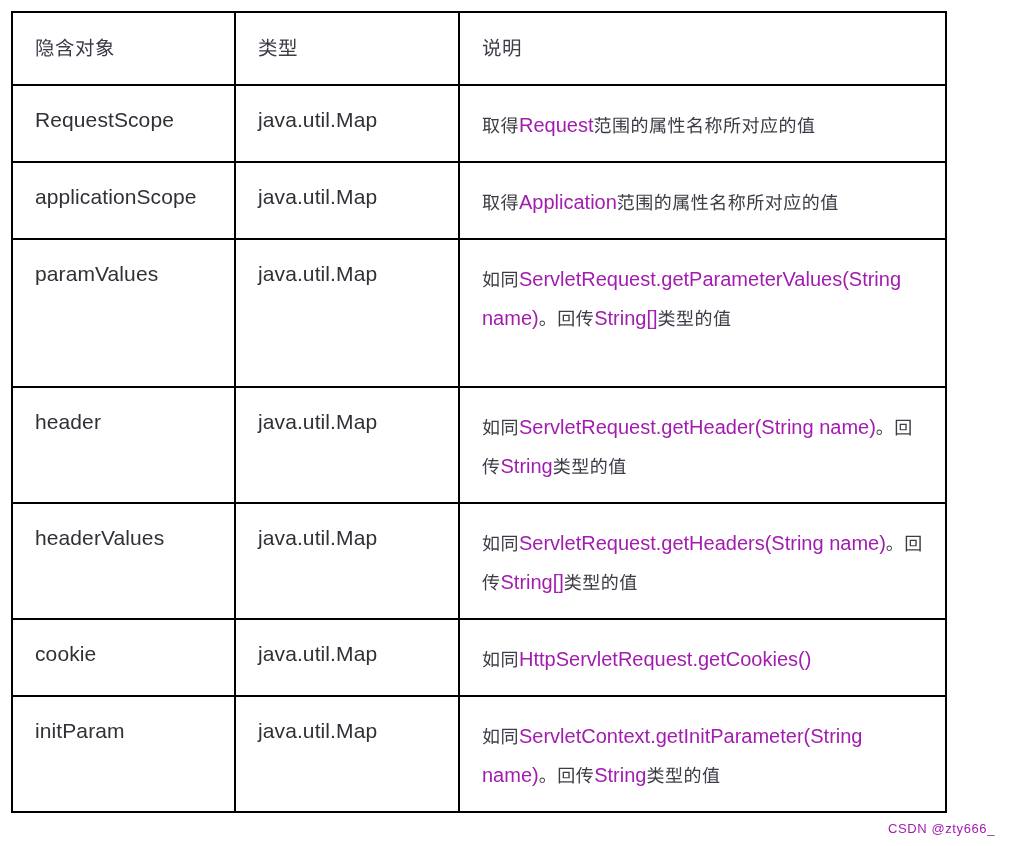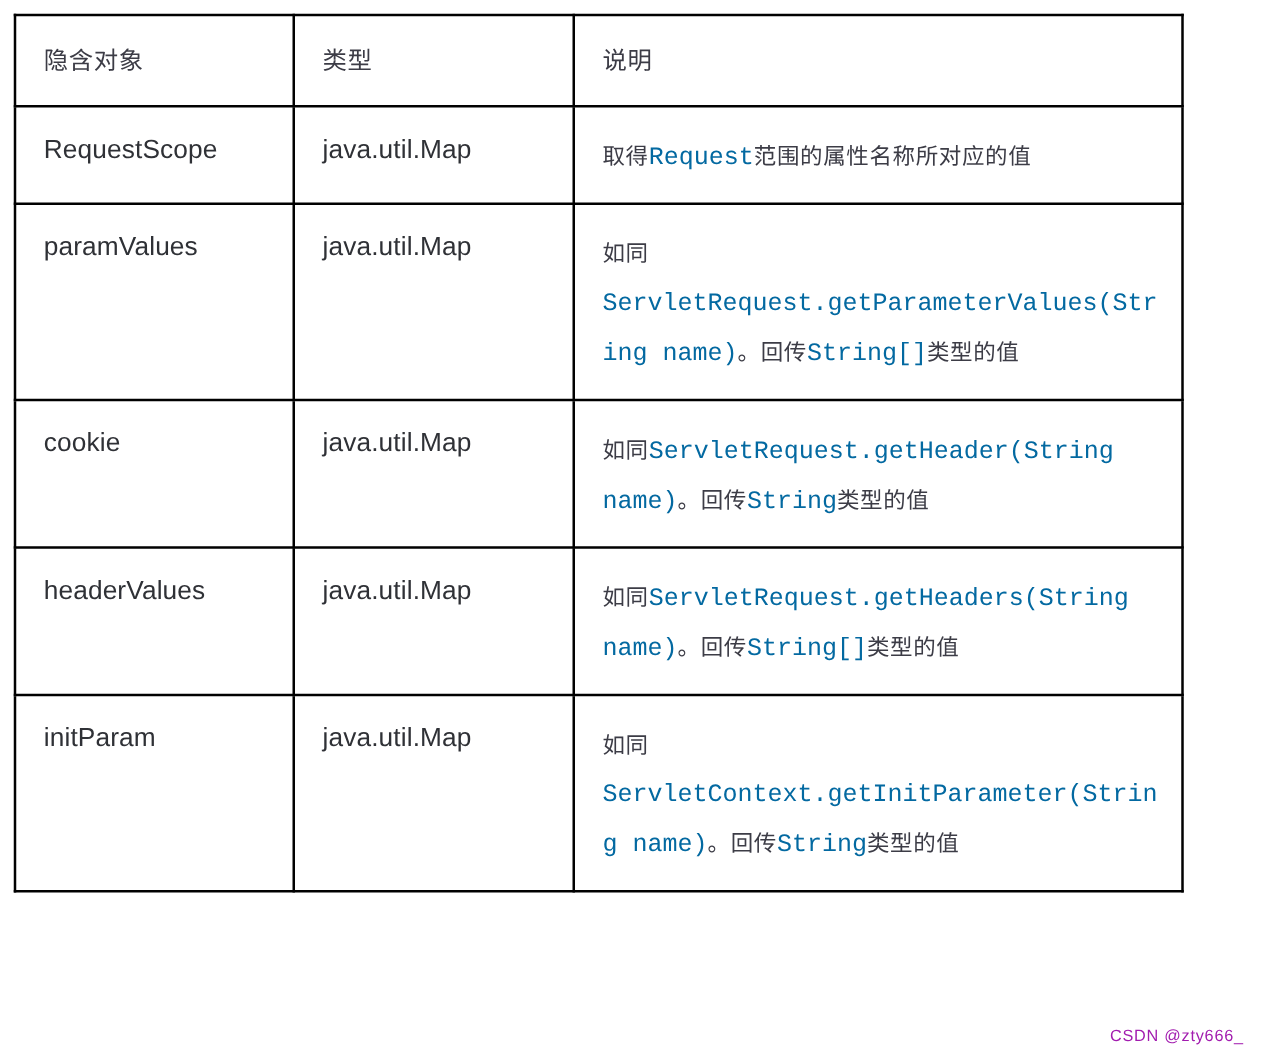--- a/index.html
+++ b/index.html
@@ -82,24 +82,24 @@
     word-break: break-word;
   }
   
   td.cell-desc .cn {
     font-family: "DejaVu Serif", "Liberation Serif", serif;
     font-size: 18px;
     color: #3c3c46;
     letter-spacing: 0.5px;
   }
   td.cell-desc .en {
-    font-family: Liberation Mono, monospace;
+    font-family: Liberation Sans, sans-serif;
     font-weight: 400;
     font-size: 20px;
-    color: #0369a1;
+    color: #a21caf;
   }
 
   
   tr.row-h-73 td { height: 73px; }
   tr.row-h-71 td { height: 71px; }
   tr.row-h-146 td { height: 146px; }
   tr.row-h-108 td { height: 108px; }
   tr.row-h-110 td { height: 110px; }
   tr.row-h-114 td { height: 114px; }
 
@@ -146,57 +146,79 @@
           <span class="cell-pad">RequestScope</span>
         </td>
         <td class="cell-type">
           <span class="cell-pad">java.util.Map</span>
         </td>
         <td class="cell-desc">
           <span class="cell-pad"><span class="cn">取得</span><span class="en">Request</span><span class="cn">范围的属性名称所对应的值</span></span>
         </td>
       </tr>
 
+      <tr class="row-h-71">
+        <td class="cell-object">
+          <span class="cell-pad">applicationScope</span>
+        </td>
+        <td class="cell-type">
+          <span class="cell-pad">java.util.Map</span>
+        </td>
+        <td class="cell-desc">
+          <span class="cell-pad"><span class="cn">取得</span><span class="en">Application</span><span class="cn">范围的属性名称所对应的值</span></span>
+        </td>
+      </tr>
 
       <tr class="row-h-146">
         <td class="cell-object">
           <span class="cell-pad">paramValues</span>
         </td>
         <td class="cell-type">
           <span class="cell-pad">java.util.Map</span>
         </td>
         <td class="cell-desc">
           <span class="cell-pad"><span class="cn">如同</span><span class="en">ServletRequest.getParameterValues(String name)</span><span class="cn">。回传</span><span class="en">String[]</span><span class="cn">类型的值</span></span>
         </td>
       </tr>
 
       <tr class="row-h-108">
         <td class="cell-object">
+          <span class="cell-pad">header</span>
+        </td>
+        <td class="cell-type">
+          <span class="cell-pad">java.util.Map</span>
+        </td>
+        <td class="cell-desc">
+          <span class="cell-pad"><span class="cn">如同</span><span class="en">ServletRequest.getHeader(String name)</span><span class="cn">。回传</span><span class="en">String</span><span class="cn">类型的值</span></span>
+        </td>
+      </tr>
+
+      <tr class="row-h-110">
+        <td class="cell-object">
+          <span class="cell-pad">headerValues</span>
+        </td>
+        <td class="cell-type">
+          <span class="cell-pad">java.util.Map</span>
+        </td>
+        <td class="cell-desc">
+          <span class="cell-pad"><span class="cn">如同</span><span class="en">ServletRequest.getHeaders(String name)</span><span class="cn">。回传</span><span class="en">String[]</span><span class="cn">类型的值</span></span>
+        </td>
+      </tr>
+
+      <tr class="row-h-71">
+        <td class="cell-object">
           <span class="cell-pad">cookie</span>
         </td>
         <td class="cell-type">
           <span class="cell-pad">java.util.Map</span>
         </td>
         <td class="cell-desc">
-          <span class="cell-pad"><span class="cn">如同</span><span class="en">ServletRequest.getHeader(String name)</span><span class="cn">。回传</span><span class="en">String</span><span class="cn">类型的值</span></span>
-        </td>
-      </tr>
-
-      <tr class="row-h-110">
-        <td class="cell-object">
-          <span class="cell-pad">headerValues</span>
-        </td>
-        <td class="cell-type">
-          <span class="cell-pad">java.util.Map</span>
-        </td>
-        <td class="cell-desc">
-          <span class="cell-pad"><span class="cn">如同</span><span class="en">ServletRequest.getHeaders(String name)</span><span class="cn">。回传</span><span class="en">String[]</span><span class="cn">类型的值</span></span>
-        </td>
-      </tr>
-
+          <span class="cell-pad"><span class="cn">如同</span><span class="en">HttpServletRequest.getCookies()</span></span>
+        </td>
+      </tr>
 
       <tr class="row-h-114">
         <td class="cell-object">
           <span class="cell-pad">initParam</span>
         </td>
         <td class="cell-type">
           <span class="cell-pad">java.util.Map</span>
         </td>
         <td class="cell-desc">
           <span class="cell-pad"><span class="cn">如同</span><span class="en">ServletContext.getInitParameter(String name)</span><span class="cn">。回传</span><span class="en">String</span><span class="cn">类型的值</span></span>

